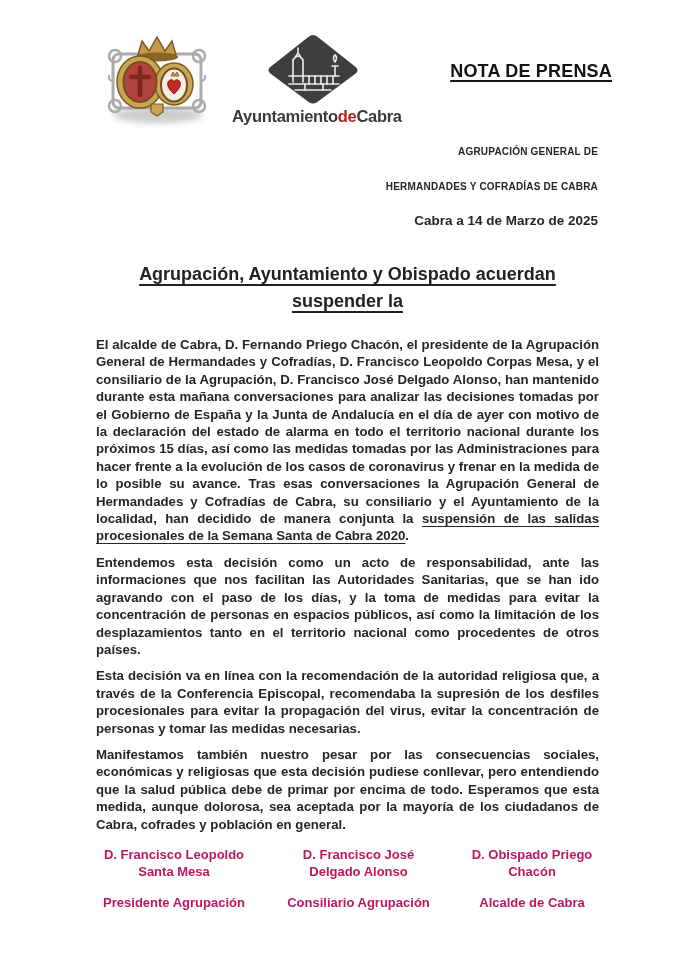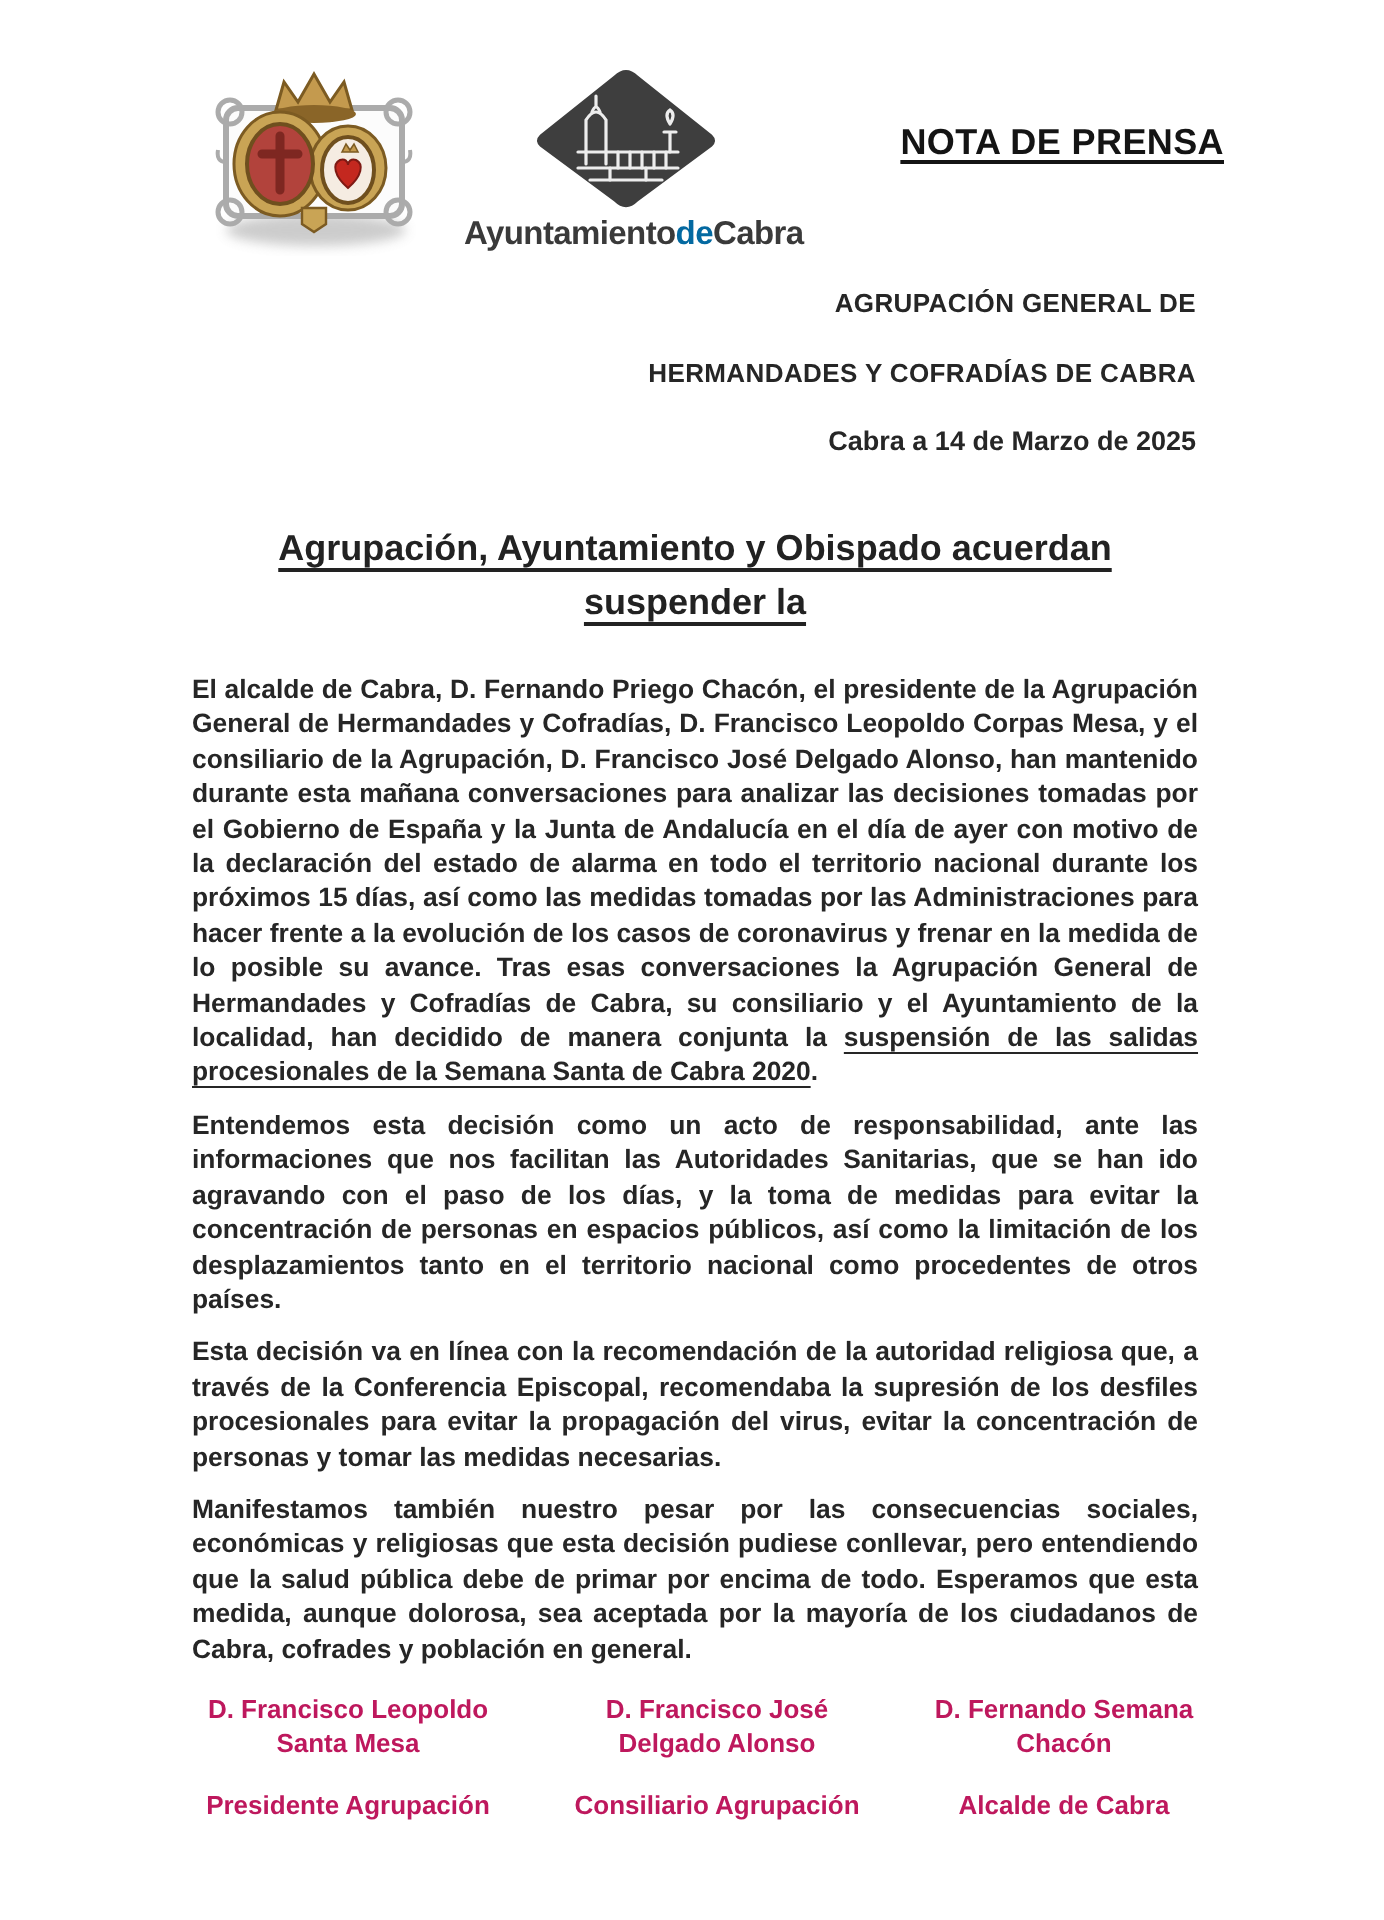--- a/index.html
+++ b/index.html
@@ -4,29 +4,29 @@
 <style>
   html,body{margin:0;padding:0;background:#ffffff;}
   .page{
     position:relative;width:692px;height:960px;background:#ffffff;
     font-family:"Liberation Sans","DejaVu Sans",sans-serif;color:#262626;overflow:hidden;
   }
   
   .emblem{position:absolute;left:101px;top:34px;width:112px;height:94px;}
   .citylogo{position:absolute;left:232px;top:34px;width:162px;text-align:center;}
   .wordmark{font-size:16.5px;font-weight:bold;color:#3a3a3a;letter-spacing:-0.3px;margin-top:-3px;white-space:nowrap;}
-  .wordmark .de{color:#0369a1;}
+  .wordmark .de{color:#b91c1c;}
   .nota{
     position:absolute;left:436px;top:61px;width:176px;text-align:right;
     font-size:18px;font-weight:bold;color:#141414;letter-spacing:0.2px;
     text-decoration:underline;text-decoration-thickness:2px;text-underline-offset:3px;
   }
   
   .letterhead{position:absolute;right:94px;top:143px;text-align:right;color:#262626;}
-  .letterhead .org{font-size:13px;font-weight:bold;letter-spacing:0.2px;line-height:18px;margin-bottom:17px;}
+  .letterhead .org{font-size:10px;font-weight:bold;letter-spacing:0.2px;line-height:18px;margin-bottom:17px;}
   .letterhead .date{font-size:13.5px;font-weight:bold;margin-top:14px;}
   
   .headline{position:absolute;left:96px;top:261px;width:503px;text-align:center;
     font-size:18px;font-weight:bold;line-height:27px;color:#222;}
   .headline div{text-decoration:underline;text-decoration-thickness:1.5px;text-underline-offset:3.5px;}
   
   .bodytext{position:absolute;left:96px;top:336px;width:503px;}
   .bodytext p{margin:0 0 9px 0;font-size:13.2px;line-height:17.4px;font-weight:bold;
     text-align:justify;color:#262626;}
   .bodytext u{text-decoration-thickness:1.3px;text-underline-offset:2.5px;}
@@ -127,19 +127,19 @@
       <div>D. Francisco Leopoldo</div>
       <div>Santa Mesa</div>
       <div class="role">Presidente Agrupación</div>
     </div>
     <div class="sig c2">
       <div>D. Francisco José</div>
       <div>Delgado Alonso</div>
       <div class="role">Consiliario Agrupación</div>
     </div>
     <div class="sig c3">
-      <div>D. Fernando Semana</div>
+      <div>D. Obispado Priego</div>
       <div>Chacón</div>
       <div class="role">Alcalde de Cabra</div>
     </div>
   </div>
 
 </div>
 
 </body></html>

